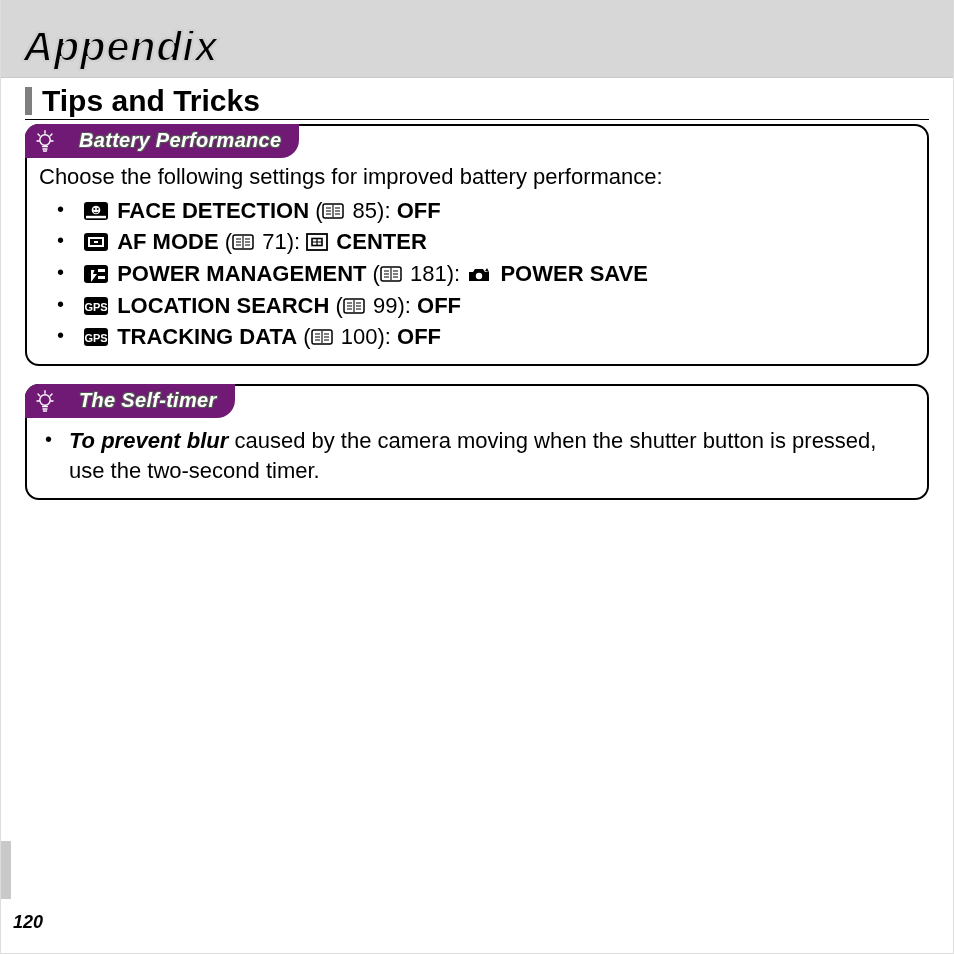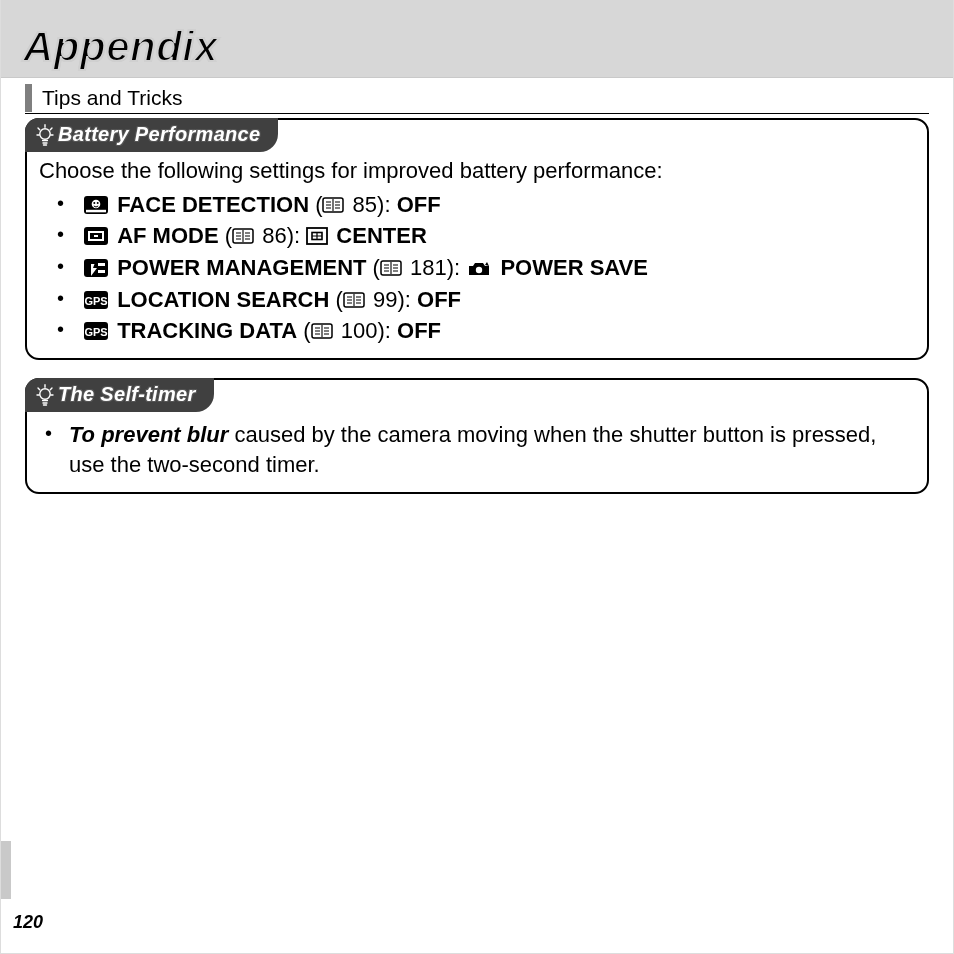--- a/index.html
+++ b/index.html
@@ -49,49 +49,49 @@
     padding-bottom: 1px;
     margin-bottom: 4px;
   }
   .section-bar {
     width: 7px;
     height: 28px;
     background: #7f7f7f;
     margin-right: 10px;
   }
   .section-title {
-    font-size: 21px;
-    font-weight: 400;
+    font-size: 30px;
+    font-weight: 700;
   }
   .intro {
     font-size: 24px;
     line-height: 1.3;
     margin: 4px 0 10px 0;
   }
   .tip-box {
     border: 2px solid #000;
     border-radius: 14px;
     position: relative;
     margin-bottom: 18px;
     padding: 36px 12px 10px 12px;
     font-size: 22px;
     line-height: 1.35;
   }
   .tip-tab {
     position: absolute;
     top: -2px;
     left: -2px;
-    background: #404040;
+    background: #701a75;
     color: #fff;
     border-top-left-radius: 14px;
     border-bottom-right-radius: 18px;
     padding: 3px 18px 4px 10px;
     display: flex;
     align-items: center;
-    gap: 3px;
+    gap: 24px;
     font-size: 20px;
     font-weight: 700;
     font-style: italic;
     letter-spacing: 0.3px;
   }
   .tip-tab .bulb {
     width: 20px; height: 24px;
     display: inline-flex;
     align-items: center;
     justify-content: center;
@@ -204,21 +204,21 @@
                 <rect x="5" y="5" width="16" height="10" fill="#fff"></rect>
                 <rect x="7" y="7" width="12" height="6" fill="#000"></rect>
                 <rect x="11" y="9" width="4" height="2" fill="#fff"></rect>
               </svg>
           </span>
           <span class="bold">AF MODE</span>
           <span> (</span><span class="glyph sm"><svg viewBox="0 0 22 18">
                 <rect x="1" y="2" width="20" height="14" rx="2" fill="none" stroke="#000" stroke-width="1.5"></rect>
                 <path d="M11 3v12M4 6h5M4 9h5M4 12h5M13 6h5M13 9h5M13 12h5" stroke="#000" stroke-width="1.1"></path>
               </svg></span>
-          <span>86</span><span>): </span>
+          <span>71</span><span>): </span>
           <span class="glyph sm">
             <svg viewBox="0 0 22 18">
                 <rect x="1" y="1" width="20" height="16" fill="none" stroke="#000" stroke-width="1.8"></rect>
                 <rect x="6" y="5.5" width="10" height="7" fill="none" stroke="#000" stroke-width="1.6"></rect>
                 <path d="M11 5.5v7M6 9h10" stroke="#000" stroke-width="1.2"></path>
               </svg>
           </span>
           <span class="bold">CENTER</span>
         </li>
         <li>

